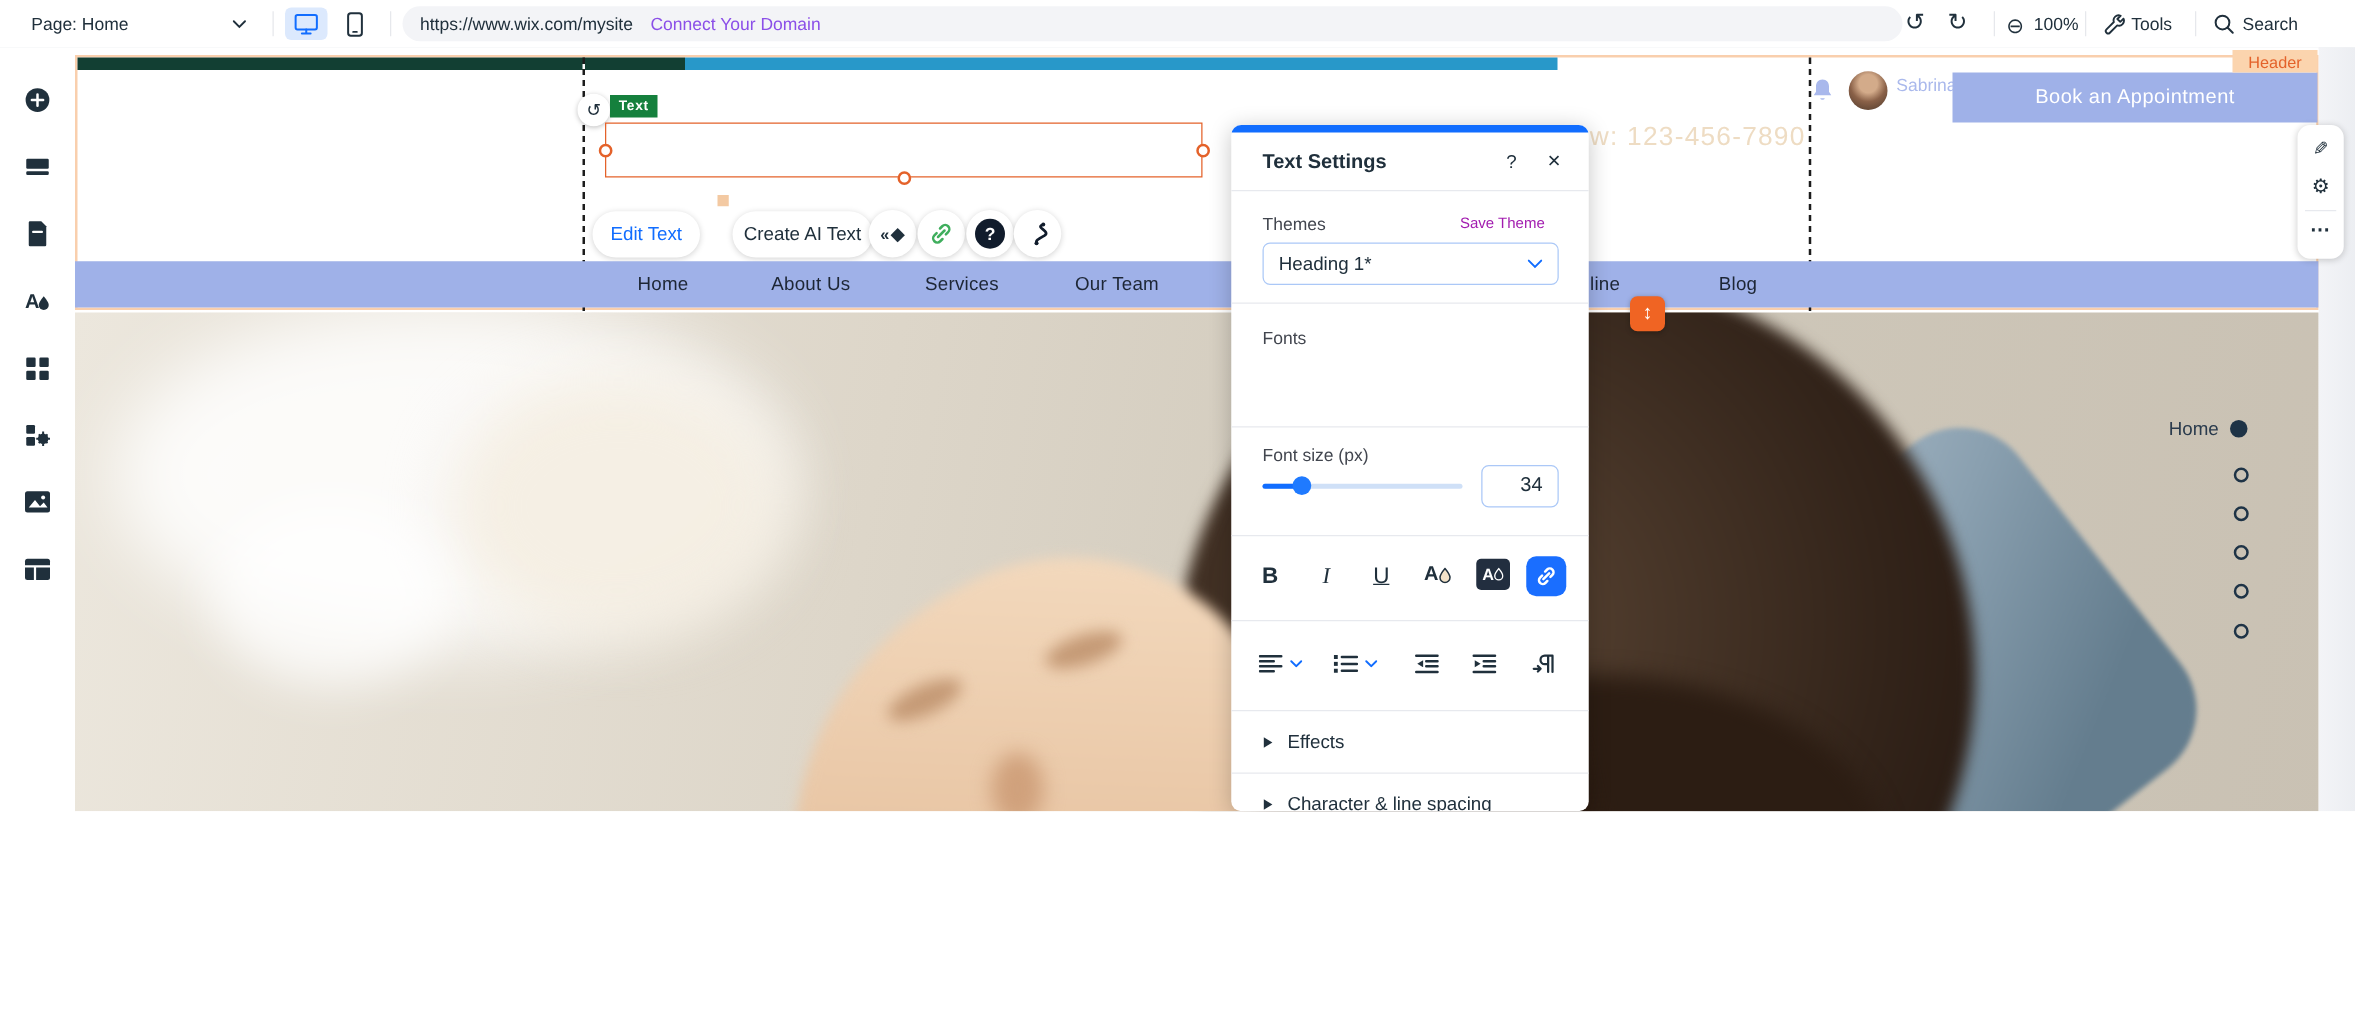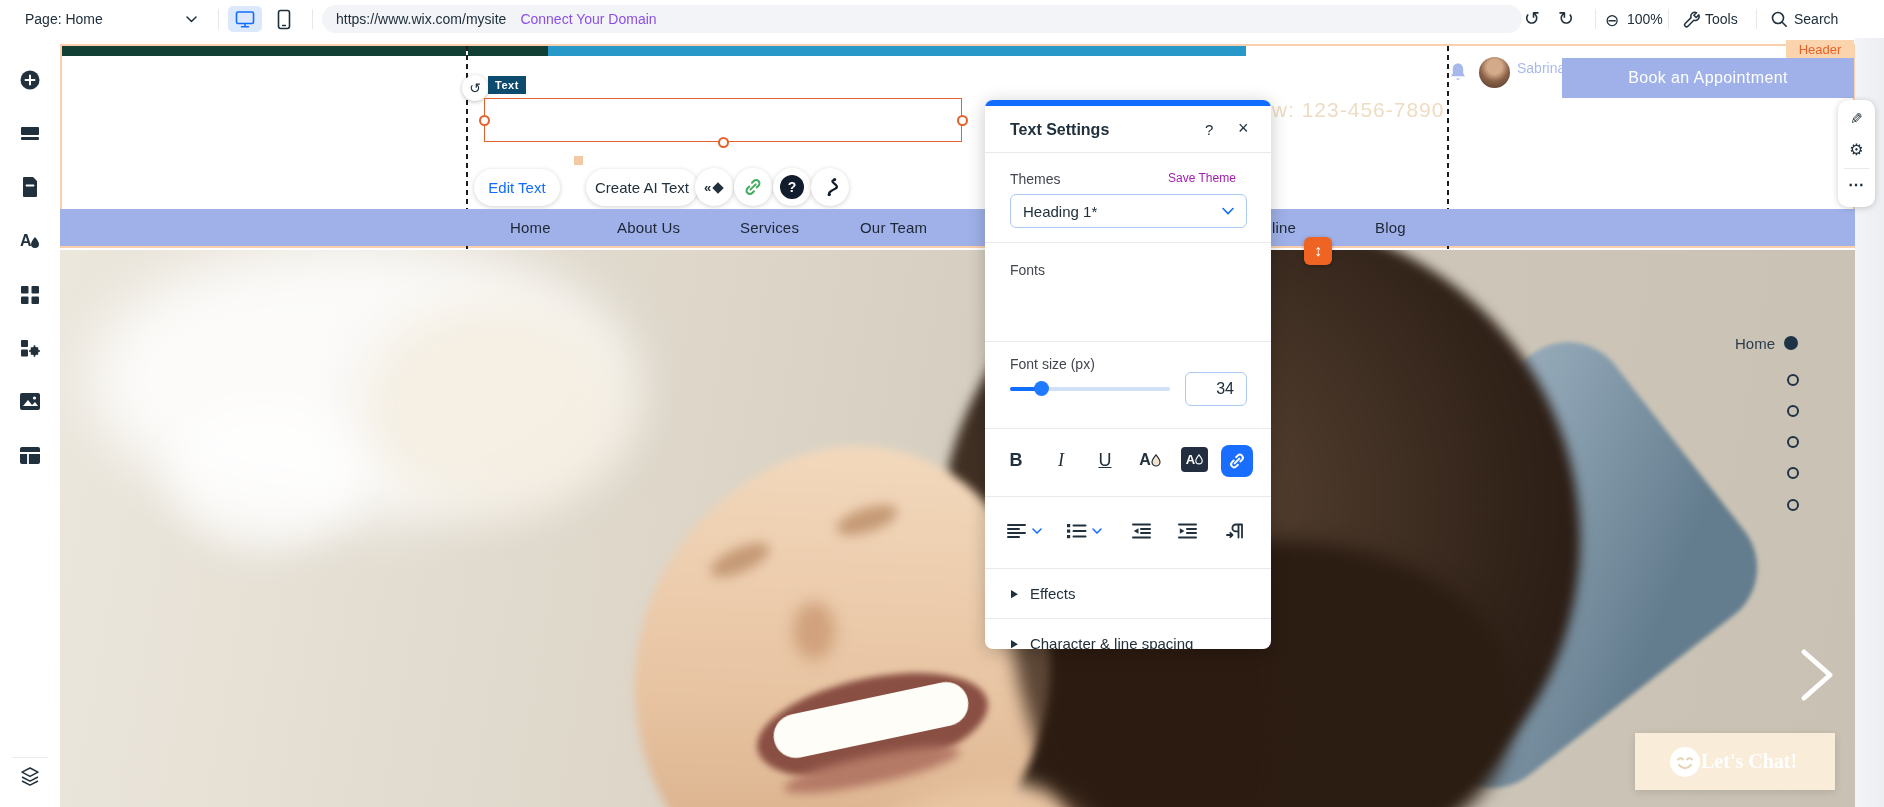--- a/index.html
+++ b/index.html
@@ -1,16 +1,16 @@
 <!DOCTYPE html>
 <html><head>
 <meta charset="utf-8">
 <style>
   html,body{margin:0;padding:0;background:#fff;}
-  .stage{position:relative;width:1884px;height:807px;overflow:hidden;
+  .stage{position:relative;width:1884px;height:649px;overflow:hidden;
          font-family:"Liberation Sans",sans-serif;color:#20303c;background:#fff;}
   .abs{position:absolute;}
   svg{display:block;}
 
   
   .topbar{left:0;top:0;width:1884px;height:38px;background:#fff;border-bottom:1px solid #e4e7eb;}
   .tb-page{left:25px;top:0;height:38px;line-height:38px;font-size:14px;}
   .tb-chev{left:186px;top:16px;}
   .tb-div{top:9px;width:1px;height:20px;background:#e6e8ec;}
   .d1{left:218px}.d2{left:312px}.d3{left:1595px}.d4{left:1668px}.d5{left:1756px}
@@ -43,21 +43,21 @@
   .site-header{left:0;top:6px;width:1795px;height:204px;background:#fff;border:2px solid #f9cfad;box-sizing:border-box;}
   .strip-green{left:2px;top:8px;width:486px;height:10px;background:#123f33;}
   .strip-teal{left:488px;top:8px;width:698px;height:10px;background:#2898c9;}
   .guide{width:2px;background:repeating-linear-gradient(180deg,#1c1c1c 0 5px,#fdfdfd 5px 9px);}
   .guide-l{left:406px;top:8px;height:204px;}
   .guide-r{left:1387px;top:8px;height:204px;}
 
   .rotate-handle{left:402px;top:37px;width:26px;height:26px;border-radius:50%;background:#fff;
                  box-shadow:0 1px 4px rgba(0,0,0,.25);display:flex;align-items:center;justify-content:center;
                  font-size:14px;transform:none;}
-  .text-tag{left:428px;top:38px;width:38px;height:18px;background:#0c4a6e;color:#fff;font-weight:bold;
+  .text-tag{left:428px;top:38px;width:38px;height:18px;background:#15803d;color:#fff;font-weight:bold;
             font-size:11px;display:flex;align-items:center;justify-content:center;letter-spacing:.5px;}
   .text-box{left:424px;top:60px;width:478px;height:44px;border:1.6px solid #e4622a;box-sizing:border-box;}
   .handle{width:11px;height:11px;border-radius:50%;background:#fff;border:2px solid #e4622a;box-sizing:border-box;}
   .h-left{left:419px;top:77px;}.h-right{left:897px;top:77px;}.h-bottom{left:658px;top:99px;}
   .we-smile{left:429px;top:62px;font-family:"Liberation Serif",serif;font-weight:bold;font-size:34px;
             color:#fff;background:#2e59d9;padding:1px 12px 5px 5px;letter-spacing:3px;word-spacing:16px;line-height:38px;}
   .mini-sq{left:514px;top:118px;width:9px;height:9px;background:#f3c9a2;}
 
   .phone-text{left:1183px;top:60px;font-size:21px;font-weight:300;color:#eedcc3;letter-spacing:1px;}
   .bell{left:1388px;top:24px;}

